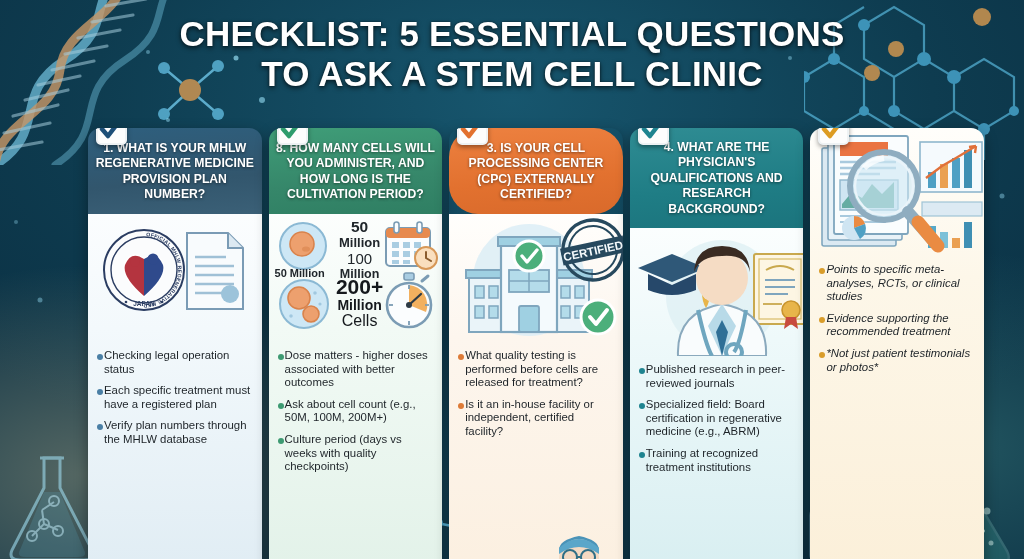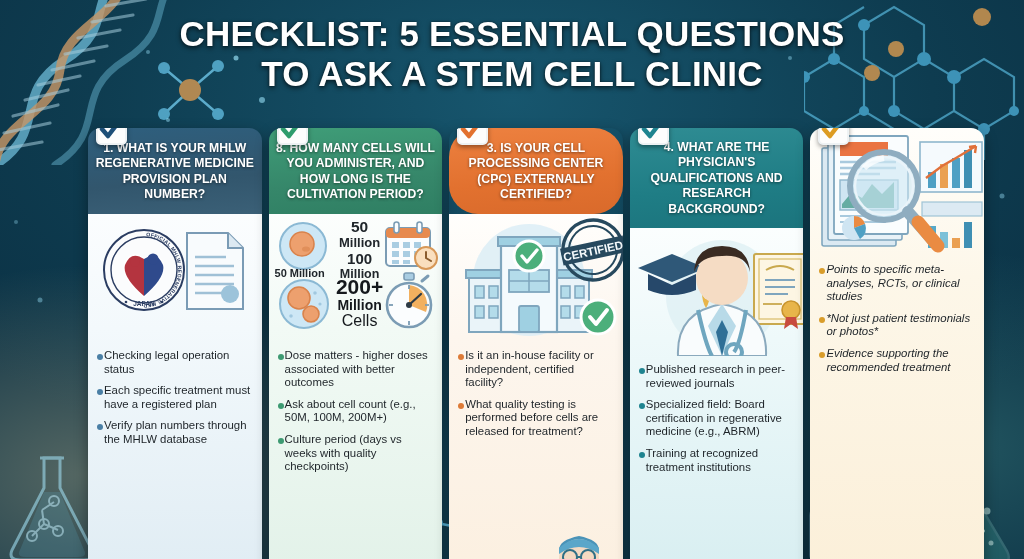--- a/index.html
+++ b/index.html
@@ -346,21 +346,21 @@
 
           <div style="position:absolute;left:58px;top:4px;width:66px;text-align:center;
                       font-size:15.5px;font-weight:bold;color:#20262b;line-height:17px">
             <span>50</span>
           </div>
           <div style="position:absolute;left:58px;top:21px;width:66px;text-align:center;
                       font-size:13px;font-weight:bold;color:#20262b">
             <span>Million</span>
           </div>
           <div style="position:absolute;left:58px;top:37px;width:66px;text-align:center;
-                      font-size:15px;font-weight:bold;color:#20262b;line-height:16px">
+                      font-size:15px;font-weight:normal;color:#20262b;line-height:16px">
             <span>100</span>
           </div>
           <div style="position:absolute;left:58px;top:53px;width:66px;text-align:center;
                       font-size:12.5px;font-weight:bold;color:#20262b">
             <span>Million</span>
           </div>
           <div style="position:absolute;left:0px;top:53px;width:62px;text-align:center;
                       font-size:11px;font-weight:bold;color:#20262b">
             <span>50 Million</span>
           </div>
@@ -501,25 +501,25 @@
               <circle cx="144" cy="36" r="30" fill="none" stroke="#27495e" stroke-width="3.4"></circle>
               <circle cx="144" cy="36" r="24" fill="none" stroke="#27495e" stroke-width="2"></circle>
               <rect x="112" y="28" width="64" height="17" fill="#27495e"></rect>
               <text x="144" y="41" font-size="11.5" font-weight="bold" fill="#f6fbfd" text-anchor="middle" font-family="Liberation Sans, sans-serif">CERTIFIED</text>
             </g>
           </svg>
         </div>
         <div class="bullets">
           <div class="bullet">
             <div class="dot"></div>
+            <div class="btext">What quality testing is performed before cells are released for treatment?</div>
+          </div>
+          <div class="bullet">
+            <div class="dot"></div>
             <div class="btext">Is it an in-house facility or independent, certified facility?</div>
-          </div>
-          <div class="bullet">
-            <div class="dot"></div>
-            <div class="btext">What quality testing is performed before cells are released for treatment?</div>
           </div>
         </div>
 
         <svg style="position:absolute;right:2px;bottom:0" width="84" height="96" viewBox="0 0 84 96">
           <path d="M22 96 Q20 58 42 54 Q64 58 62 96 Z" fill="#f7fbfd" stroke="#8aa9bd" stroke-width="1.8"></path>
           <path d="M42 54 L36 70 L42 78 L48 70 Z" fill="#3f9aa8"></path>
           <ellipse cx="42" cy="30" rx="20" ry="20" fill="#f3d9c2"></ellipse>
           <path d="M22 22 Q42 0 62 22 Q62 12 42 8 Q22 12 22 22 Z" fill="#4a93b8"></path>
           <path d="M22 20 Q42 2 62 20 L62 26 Q42 12 22 26 Z" fill="#5aa6c9"></path>
           <g fill="none" stroke="#2f6f86" stroke-width="2">
@@ -676,25 +676,25 @@
             </g>
           </svg>
         </div>
         <div class="bullets">
           <div class="bullet">
             <div class="dot"></div>
             <div class="btext">Points to specific meta-analyses, RCTs, or clinical studies</div>
           </div>
           <div class="bullet">
             <div class="dot"></div>
+            <div class="btext">Evidence supporting the recommended treatment</div>
+          </div>
+          <div class="bullet">
+            <div class="dot"></div>
             <div class="btext">*Not just patient testimonials or photos*</div>
-          </div>
-          <div class="bullet">
-            <div class="dot"></div>
-            <div class="btext">Evidence supporting the recommended treatment</div>
           </div>
         </div>
       </div>
       <div class="badge b5">
         <svg width="24" height="24" viewBox="0 0 24 24">
           <g fill="#2c3e4a">
             <rect x="4" y="14" width="3.6" height="8"></rect>
             <rect x="9.5" y="10" width="3.6" height="12"></rect>
             <rect x="15" y="6" width="3.6" height="16"></rect>
           </g>

